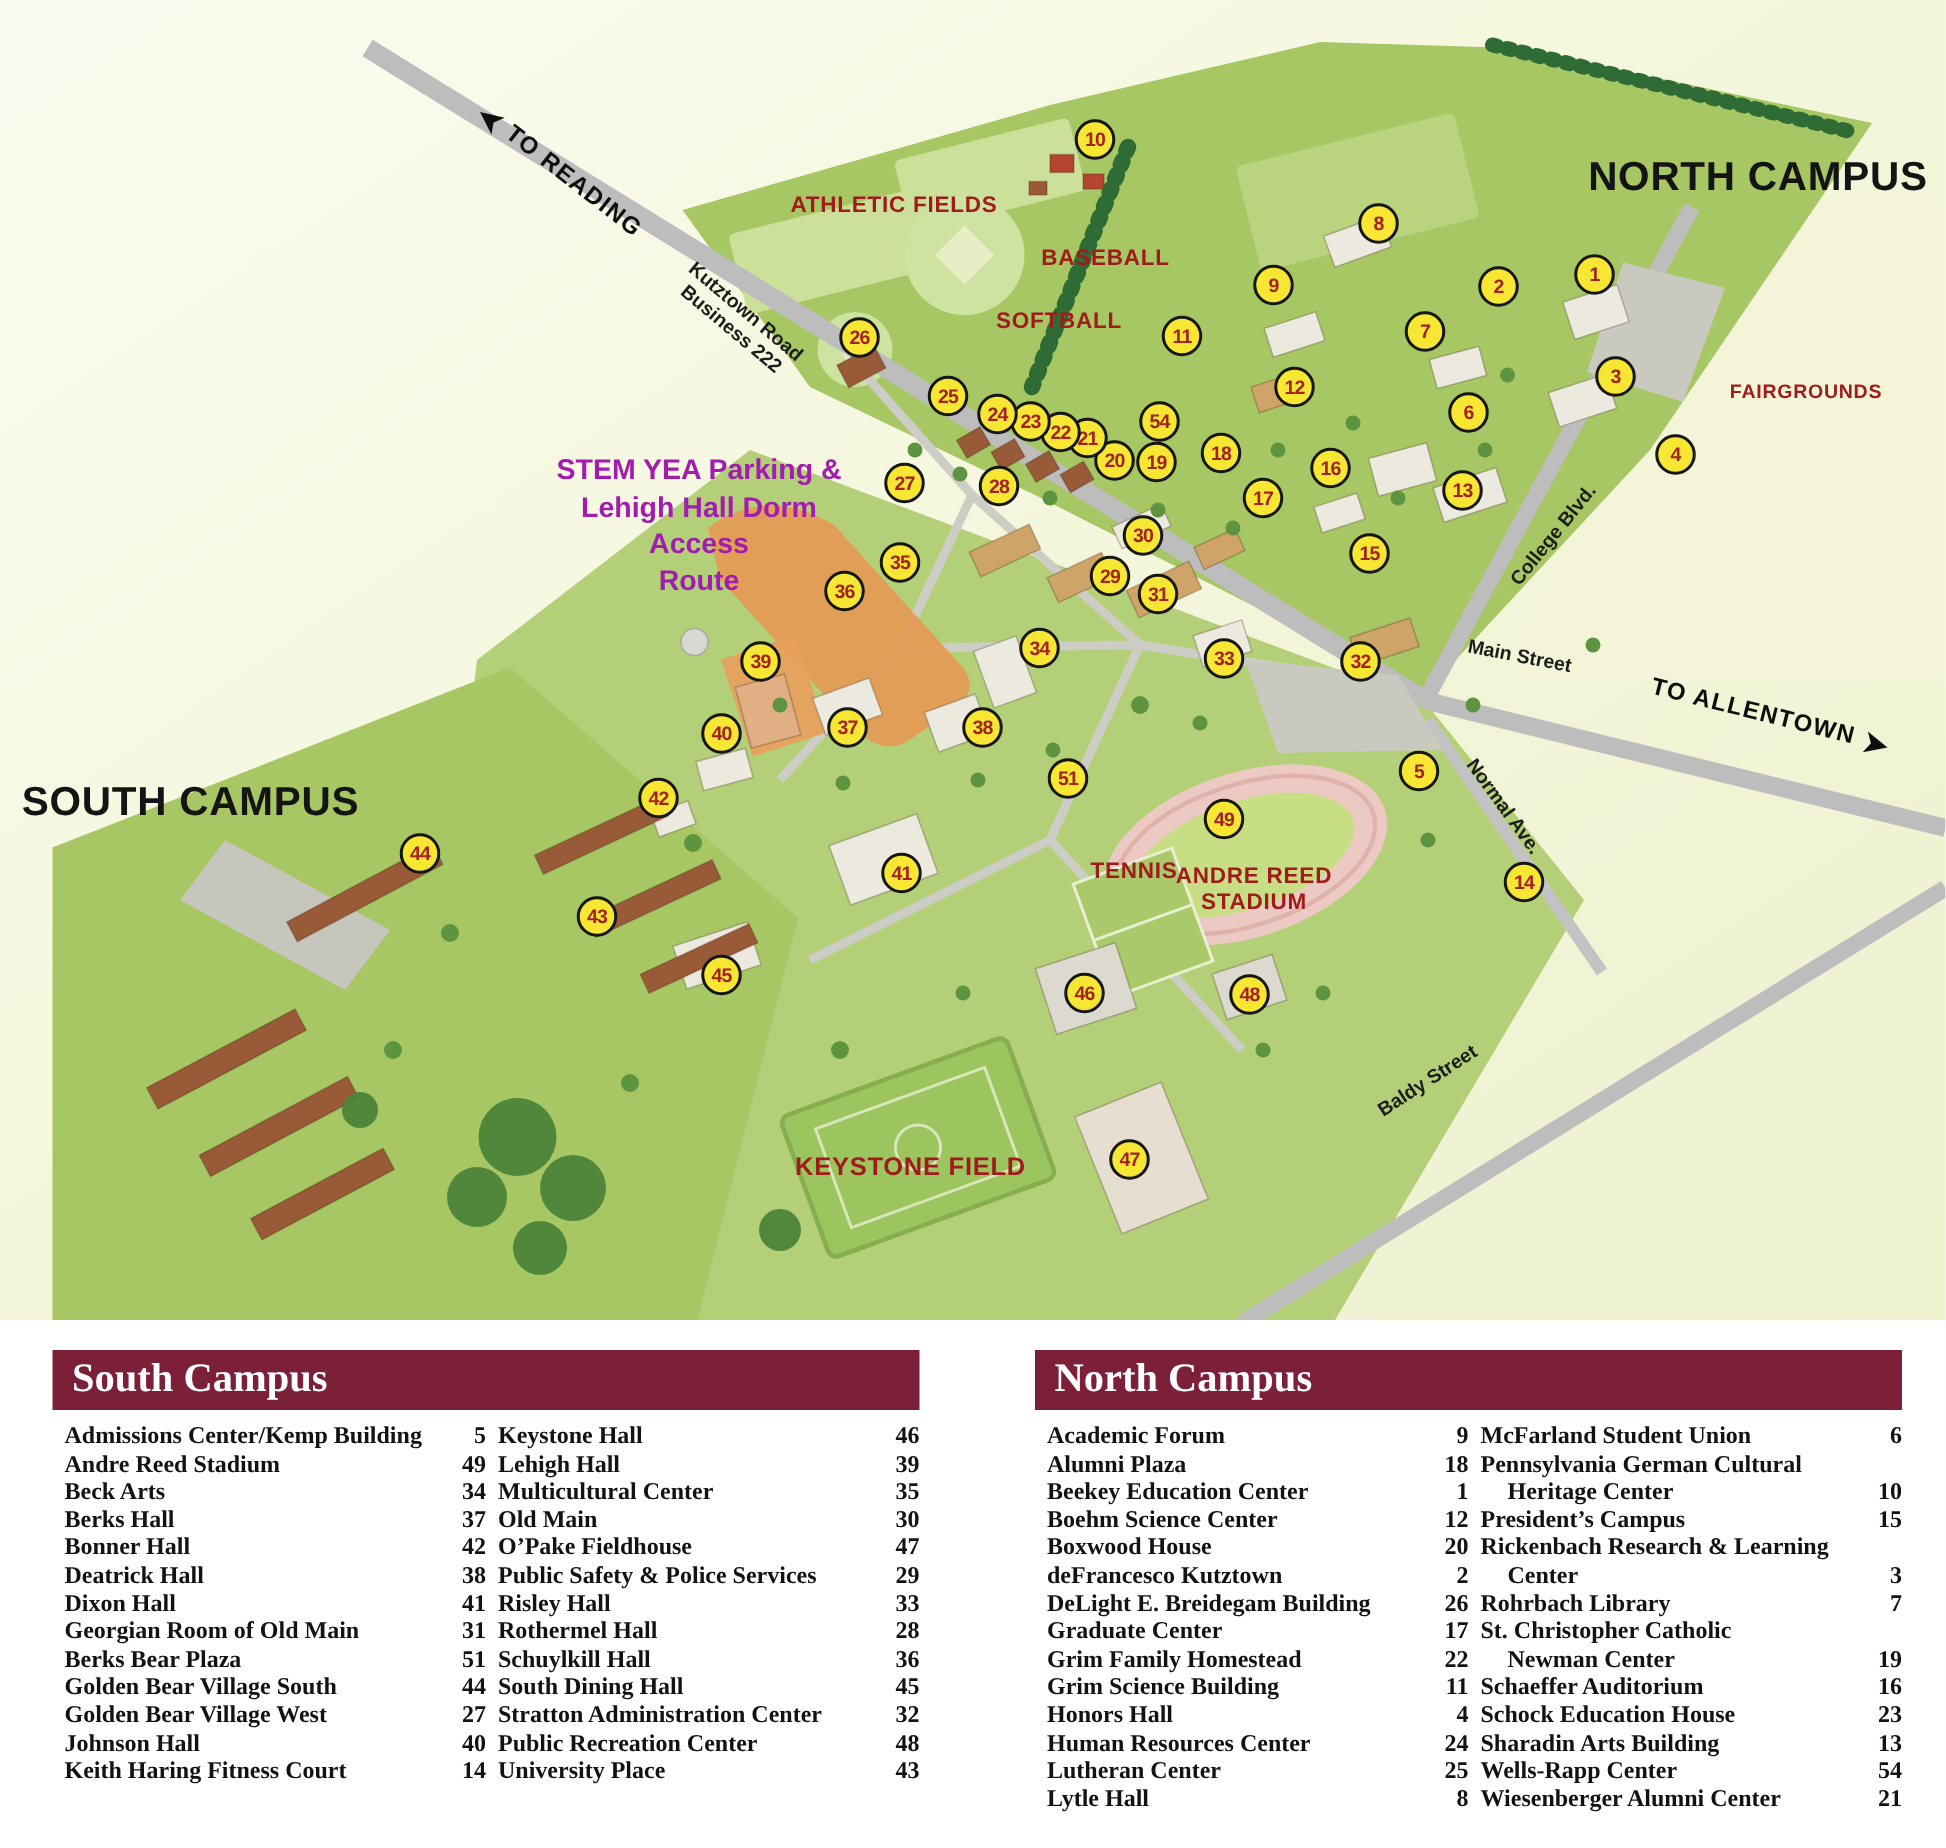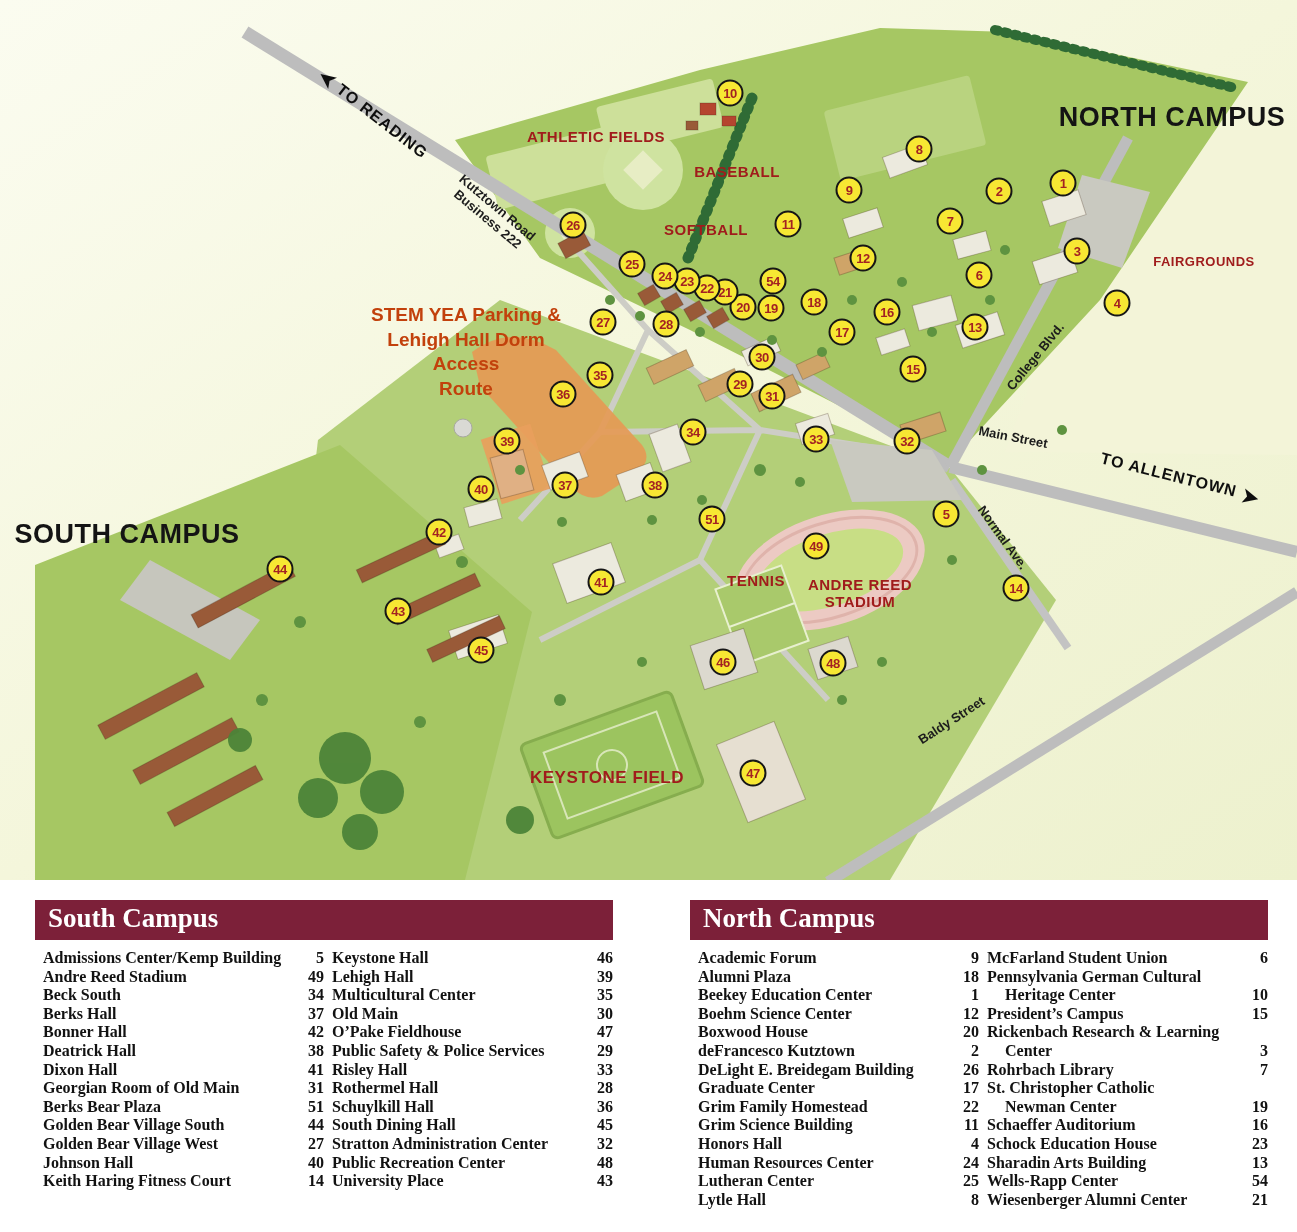--- a/index.html
+++ b/index.html
@@ -13,21 +13,21 @@
           font-weight:bold;font-size:13px;display:flex;align-items:center;justify-content:center;
           transform:translate(-50%,-50%);box-sizing:border-box;letter-spacing:-.5px}
   .maplabel{position:absolute;font-weight:bold;color:#141414;text-align:center;
             line-height:1.15;white-space:nowrap;transform-origin:center}
   .maplabel.campus{font-size:27px;letter-spacing:.5px}
   .maplabel.red{color:#A01C1C;font-size:15px;letter-spacing:.5px}
   .maplabel.red-small{color:#A01C1C;font-size:13px;letter-spacing:.5px}
   .maplabel.red-big{color:#A01C1C;font-size:17px;letter-spacing:.5px}
   .maplabel.street{font-size:13px;color:#1c1c1c}
   .maplabel.route{font-size:16px;color:#0e0e0e;letter-spacing:1px}
-  .maplabel.stem{font-size:19px;color:#c2410c;line-height:1.3}
+  .maplabel.stem{font-size:19px;color:#a21caf;line-height:1.3}
   .maplabel .arrow{display:inline-block;font-size:20px;line-height:1;vertical-align:-3px}
   .maplabel .arrow.before{transform:rotate(180deg);margin-right:6px}
   .maplabel .arrow.after{margin-left:6px}
   
   .legends{position:absolute;top:900px;left:0;width:1297px;box-sizing:border-box;
            padding:0 29px 0 35px;display:flex;justify-content:space-between}
   .legend{width:578px}
   .legend .bar{background:#7C2039;color:#ffffff;font-family:"Liberation Serif",serif;
                font-weight:bold;font-size:27px;padding:3px 0 6px 13px}
   .cols{display:flex;gap:8px;margin-top:9px;padding-left:8px}
@@ -200,21 +200,21 @@
       </div>
       <div class="maplabel campus" style="left: 1172px; top: 118px; transform: translate(-50%, -50%) rotate(0deg);">
         <div>NORTH CAMPUS</div>
       </div>
       <div class="maplabel red" style="left: 596px; top: 137px; transform: translate(-50%, -50%) rotate(0deg);">
         <div>ATHLETIC FIELDS</div>
       </div>
       <div class="maplabel red" style="left: 737px; top: 172px; transform: translate(-50%, -50%) rotate(0deg);">
         <div>BASEBALL</div>
       </div>
-      <div class="maplabel red" style="left: 706px; top: 230px; transform: translate(-50%, -50%) rotate(0deg);">
+      <div class="maplabel red" style="left: 706px; top: 214px; transform: translate(-50%, -50%) rotate(0deg);">
         <div>SOFTBALL</div>
       </div>
       <div class="maplabel red-small" style="left: 1204px; top: 262px; transform: translate(-50%, -50%) rotate(0deg);">
         <div>FAIRGROUNDS</div>
       </div>
       <div class="maplabel stem" style="left: 466px; top: 352px; transform: translate(-50%, -50%) rotate(0deg);">
         <div>STEM YEA Parking &amp;</div>
         <div>Lehigh Hall Dorm</div>
         <div>Access</div>
         <div>Route</div>
@@ -230,21 +230,21 @@
       </div>
       <div class="maplabel campus" style="left: 127px; top: 535px; transform: translate(-50%, -50%) rotate(0deg);">
         <div>SOUTH CAMPUS</div>
       </div>
       <div class="maplabel street" style="left: 1002px; top: 538px; transform: translate(-50%, -50%) rotate(54deg);">
         <div>Normal Ave.</div>
       </div>
       <div class="maplabel red" style="left: 756px; top: 581px; transform: translate(-50%, -50%) rotate(0deg);">
         <div>TENNIS</div>
       </div>
-      <div class="maplabel red" style="left: 860px; top: 593px; transform: translate(-50%, -50%) rotate(0deg);">
+      <div class="maplabel red" style="left: 836px; top: 593px; transform: translate(-50%, -50%) rotate(0deg);">
         <div>ANDRE REED</div>
         <div>STADIUM</div>
       </div>
       <div class="maplabel street" style="left: 952px; top: 721px; transform: translate(-50%, -50%) rotate(-33deg);">
         <div>Baldy Street</div>
       </div>
       <div class="maplabel red-big" style="left: 607px; top: 778px; transform: translate(-50%, -50%) rotate(0deg); text-align: right;">
         <div>KEYSTONE FIELD</div>
       </div>
     </div>
@@ -315,21 +315,21 @@
             </div>
           </div>
           <div class="item">
             <div class="line">
               <span class="nm">Andre Reed Stadium</span>
               <span class="num">49</span>
             </div>
           </div>
           <div class="item">
             <div class="line">
-              <span class="nm">Beck South</span>
+              <span class="nm">Beck Arts</span>
               <span class="num">34</span>
             </div>
           </div>
           <div class="item">
             <div class="line">
               <span class="nm">Berks Hall</span>
               <span class="num">37</span>
             </div>
           </div>
           <div class="item">

